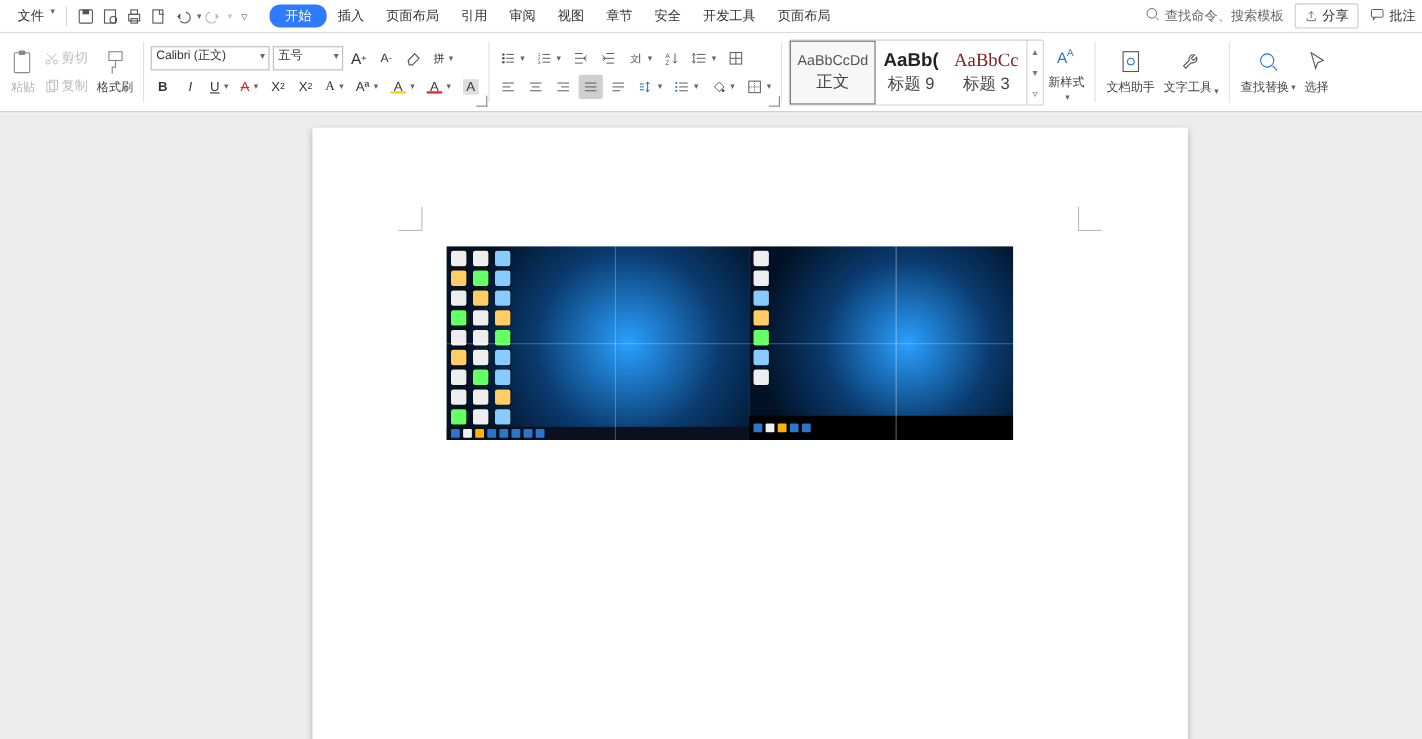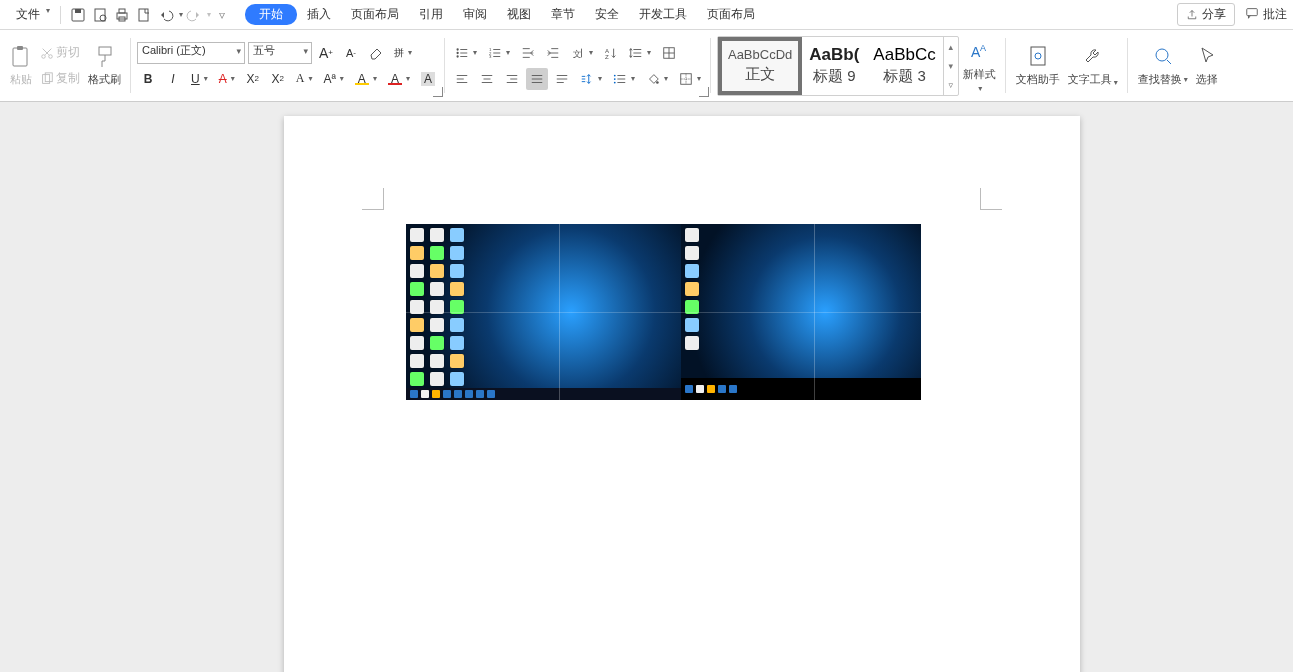--- a/index.html
+++ b/index.html
@@ -27,25 +27,25 @@
   .ribbon .row { display: flex; align-items: center; gap: 3px; }
   .ribbon .tool { width: 22px; height: 22px; display: flex; align-items: center; justify-content: center; cursor: pointer; border-radius: 2px; }
   .ribbon .tool.wide { width: auto; padding: 0 4px; gap: 2px; }
   .ribbon .tool.dim { color: #bbb; }
   .ribbon .tool.active { background: #cfcfcf; }
   .ribbon .font-select { border: 1px solid #bbb; height: 22px; font-size: 11px; padding: 0 16px 0 4px; background: #fff; cursor: pointer; position: relative; }
   .ribbon .font-select.name { width: 108px; }
   .ribbon .font-select.size { width: 64px; }
   .ribbon .font-select:after { content: "▾"; position: absolute; right: 3px; top: 3px; font-size: 9px; color: #666; }
   .ribbon .style-box { border: 1px solid transparent; padding: 2px 6px; text-align: center; display: flex; flex-direction: column; justify-content: center; align-items: center; cursor: pointer; height: 58px; }
-  .ribbon .style-box.selected { border: 4px solid #737373; background: #f7f7f7; }
+  .ribbon .style-box.selected { border: 1px solid #737373; background: #f7f7f7; }
   .ribbon .style-box .preview { font-size: 13px; color: #555; line-height: 1; white-space: nowrap; }
   .ribbon .style-box .preview.big { font-weight: bold; font-size: 18px; color: #111; }
   .ribbon .style-box .preview.big2 { font-weight: bold; font-size: 17px; color: #222; }
-  .ribbon .style-box .preview.big3 { font-size: 17px; color: #000000; }
+  .ribbon .style-box .preview.big3 { font-size: 17px; color: #7f1d1d; font-family: Liberation Serif, serif; }
   .ribbon .style-box .sname { font-size: 15px; color: #444; margin-top: 4px; }
   .ribbon .styles-wrap { display: flex; border: 1px solid #d0d0d0; border-radius: 2px; height: 60px; }
   .ribbon .styles-scroll { display: flex; flex-direction: column; justify-content: center; border-left: 1px solid #d0d0d0; }
   .ribbon .styles-scroll div { width: 14px; height: 19px; display: flex; align-items: center; justify-content: center; font-size: 9px; color: #777; cursor: pointer; }
   .drop-arrow { font-size: 8px; color: #666; margin-left: 2px; }
   .underline-bar { height: 2px; background: #d22; width: 14px; margin-top: -3px; }
   .underline-bar.yellow { background: #fc0; }
 
   
   .doc-area { position: relative; height: 570px; overflow: hidden; }
@@ -156,20 +156,27 @@
     </div>
   <div class="menu-item">
       <span>开发工具</span>
     </div>
   <div class="menu-item">
       <span>页面布局</span>
     </div>
 
   <div class="spacer"></div>
 
+  <div class="menu-item" style="color:#666">
+    <svg width="14" height="14" viewBox="0 0 16 16">
+        <circle cx="7" cy="7" r="5" fill="none" stroke="#666"></circle>
+        <path d="M11 11l3 3" stroke="#666"></path>
+      </svg>
+    <span>查找命令、搜索模板</span>
+  </div>
   <div class="share-btn">
     <svg width="12" height="12" viewBox="0 0 16 16">
         <path d="M8 2v8M8 2l-3 3M8 2l3 3M3 10v3h10v-3" fill="none" stroke="#555"></path>
       </svg>
     <span>分享</span>
   </div>
   <div class="menu-item" style="padding-right:0">
     <svg width="14" height="14" viewBox="0 0 16 16">
         <rect x="2" y="3" width="12" height="8" rx="1" fill="none" stroke="#555"></rect>
         <path d="M6 11l-2 3v-3" fill="none" stroke="#555"></path>

